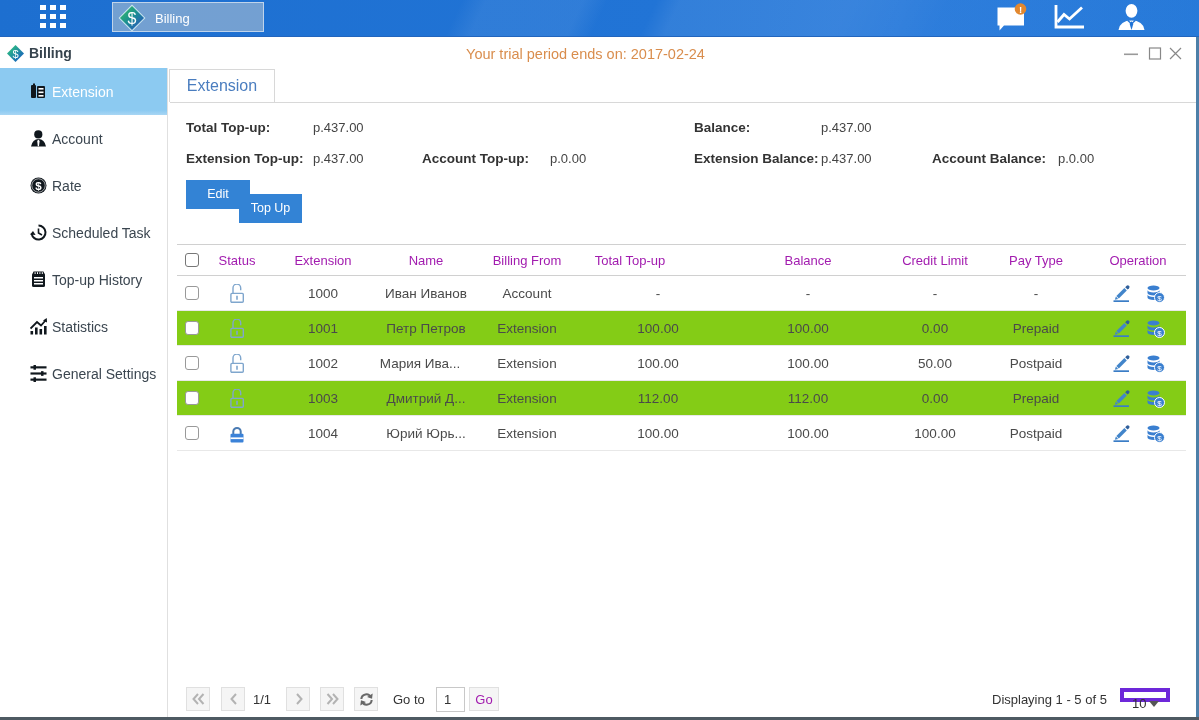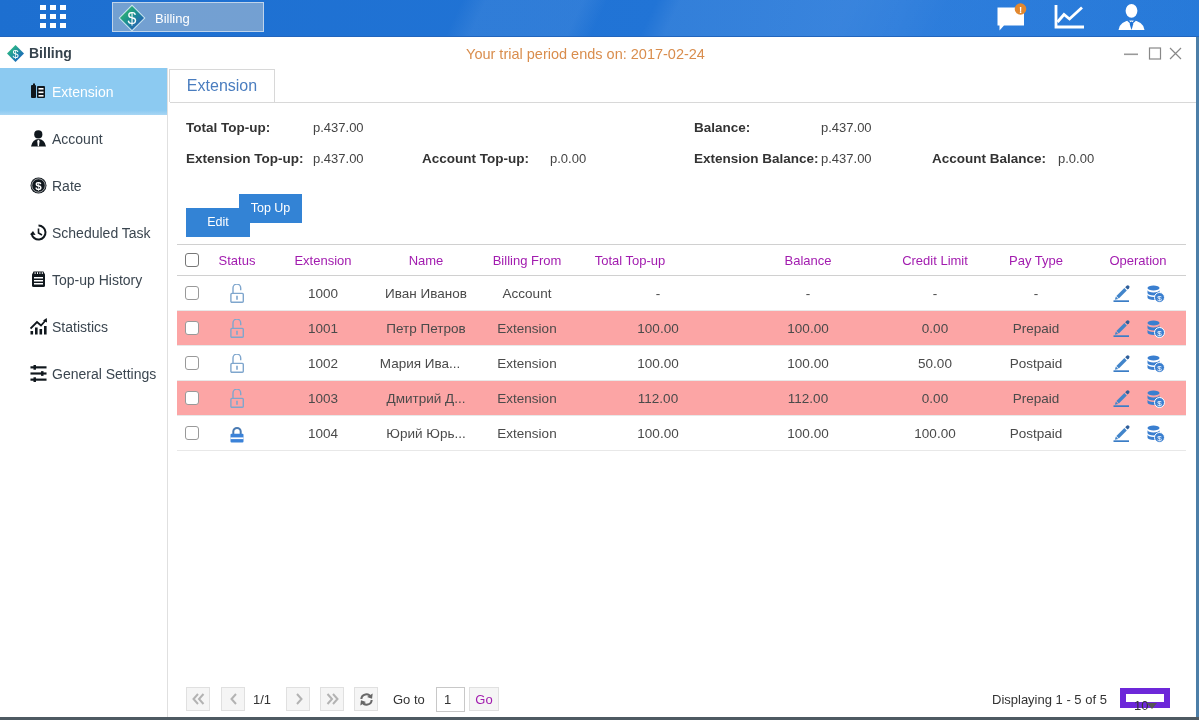--- a/index.html
+++ b/index.html
@@ -42,32 +42,32 @@
 .lab { position:absolute; font-size:13.5px; font-weight:bold; color:#333; }
 .val { position:absolute; font-size:13px; color:#444; }
 
 .btn { position:absolute; background:#3383d5; color:#fff; font-size:12.5px; text-align:center; }
 
 
 #tbl { position:absolute; left:9px; top:176px; width:1009px; }
 .hrow { position:absolute; left:0; top:0; width:1009px; height:32px; border-top:1px solid #d0d0d0; border-bottom:1px solid #d0d0d0; }
 .hcell { position:absolute; top:8px; font-size:13px; color:#a21caf; transform:translateX(-50%); white-space:nowrap; }
 .trow { position:absolute; left:0; width:1009px; height:35px; border-bottom:1px solid #e8e8e8; }
-.trow.alt { background:#fca5a5; }
+.trow.alt { background:#84cc16; }
 .tcell { position:absolute; top:10px; font-size:13.5px; color:#4a4a4a; transform:translateX(-50%); white-space:nowrap; }
 .cb { position:absolute; left:8px; width:14px; height:14px; border:1px solid #999; border-radius:3px; background:#fff; }
 .cb.hd { border-color:#777; }
 
 
 .pbtn { position:absolute; top:619px; width:24px; height:24px; background:#f5f5f5; border:1px solid #e0e0e0;
   color:#b2b2b2; font-size:17px; text-align:center; line-height:21px; }
 .ptxt { position:absolute; font-size:13px; color:#333; }
 #goinput { position:absolute; left:268px; top:619px; width:29px; height:25px; border:1px solid #c8c8c8; background:#fff;
   font-size:13px; color:#333; padding-left:7px; line-height:23px; }
-#pgsel { position:absolute; left:952px; top:620px; width:50px; height:20px; border:6px solid #6d28d9; background:#fff; }
+#pgsel { position:absolute; left:952px; top:620px; width:50px; height:14px; border:4px solid #6d28d9; background:#fff; }
 
 #bottomline { left:0; top:717px; width:1199px; height:3px; background:#4e5a62; }
 #rightline { left:1196px; top:37px; width:3px; height:680px; background:#4d7fa8; }
 </style>
 </head>
 <body>
 
 <div id="topbar" class="abs"></div>
 <div id="gridicon" class="abs">
   <div style="left:0;top:0"></div>
@@ -225,21 +225,21 @@
 
   <div class="lab" style="left:18px;top:83px">Extension Top-up:</div>
   <div class="val" style="left:145px;top:83px">p.437.00</div>
   <div class="lab" style="left:254px;top:83px">Account Top-up:</div>
   <div class="val" style="left:382px;top:83px">p.0.00</div>
   <div class="lab" style="left:526px;top:83px">Extension Balance:</div>
   <div class="val" style="left:653px;top:83px">p.437.00</div>
   <div class="lab" style="left:764px;top:83px">Account Balance:</div>
   <div class="val" style="left:890px;top:83px">p.0.00</div>
 
-  <div class="btn" style="left:18px;top:140px;width:64px;height:29px;line-height:29px">Edit</div>
+  <div class="btn" style="left:18px;top:112px;width:64px;height:29px;line-height:29px">Edit</div>
   <div class="btn" style="left:71px;top:126px;width:63px;height:29px;line-height:29px">Top Up</div>
 
   <div id="tbl">
     <div class="hrow">
       <div class="cb hd" style="top:8px"></div>
       <div class="hcell" style="left:60px">Status</div>
       <div class="hcell" style="left:146px">Extension</div>
       <div class="hcell" style="left:249px">Name</div>
       <div class="hcell" style="left:350px">Billing From</div>
       <div class="hcell" style="left:453px">Total Top-up</div>

